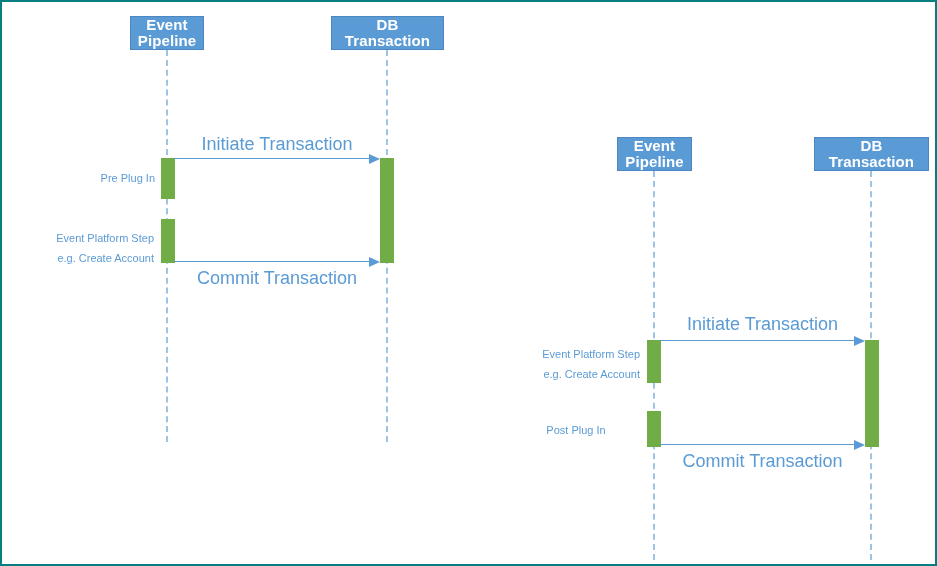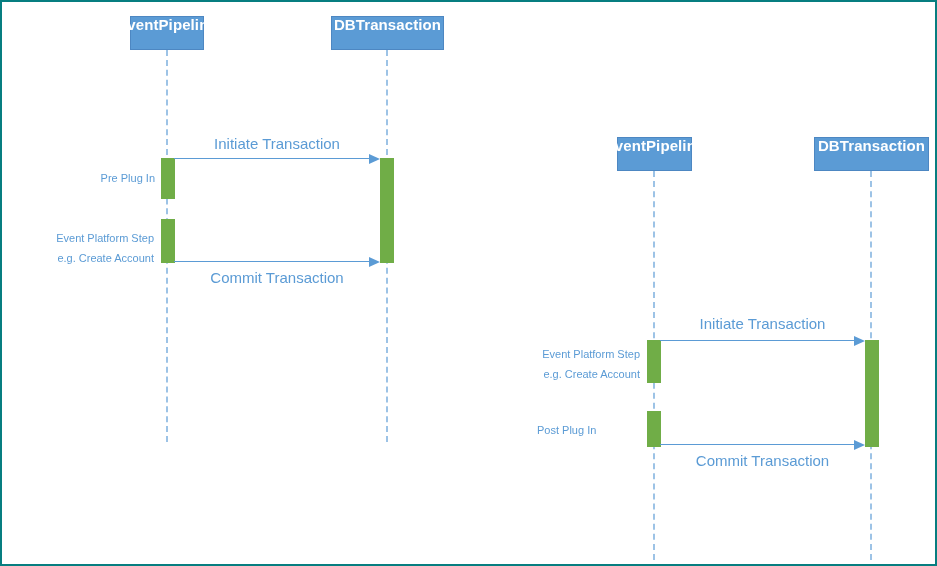--- a/index.html
+++ b/index.html
@@ -26,20 +26,21 @@
   .actor {
     position: absolute;
     background: var(--accent-blue);
     border: 1px solid #4d87c2;
     color: var(--actor-text);
     font-weight: bold;
     font-size: 15px;
     line-height: 16px;
     text-align: center;
     display: flex;
+    flex-direction: column;
     justify-content: center;
     letter-spacing: 0.1px;
   }
   .actor span { display: block; }
   .lifeline {
     position: absolute;
     width: 0;
     border-left: 2px dashed var(--lifeline-blue);
   }
   .bar {
@@ -58,35 +59,35 @@
     position: absolute;
     right: 0; top: 0;
     width: 0; height: 0;
     border-top: 5px solid transparent;
     border-bottom: 5px solid transparent;
     border-left: 11px solid var(--accent-blue);
   }
   .msg-label {
     position: absolute;
     color: var(--accent-blue);
-    font-size: 15px;
+    font-size: 18px;
     height: 20px;
     line-height: 20px;
     text-align: center;
     white-space: nowrap;
   }
   .side-label {
     position: absolute;
     color: var(--accent-blue);
     font-size: 11px;
     line-height: 20px;
     white-space: nowrap;
   }
   .align-right { text-align: right; }
-  .align-center { }
+  .align-center { text-align: center; }
 
   
   .l-actor-ep   { left: 128px; top: 14px;  width: 74px;  height: 34px; }
   .l-actor-db   { left: 329px; top: 14px;  width: 113px; height: 34px; }
   .l-life-ep    { left: 164px; top: 48px;  height: 392px; }
   .l-life-db    { left: 384px; top: 48px;  height: 392px; }
   .l-bar-pre    { left: 159px; top: 156px; height: 41px; }
   .l-bar-plat   { left: 159px; top: 217px; height: 44px; }
   .l-bar-db     { left: 378px; top: 156px; height: 105px; }
   .l-arrow-init { left: 172px; top: 152px; width: 206px; }

